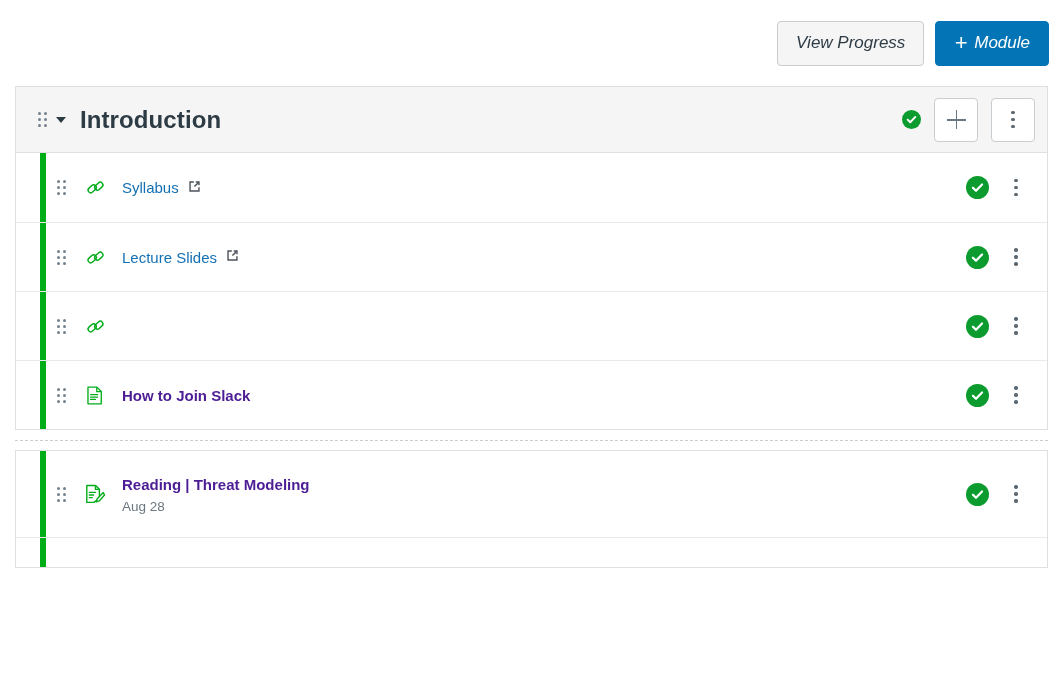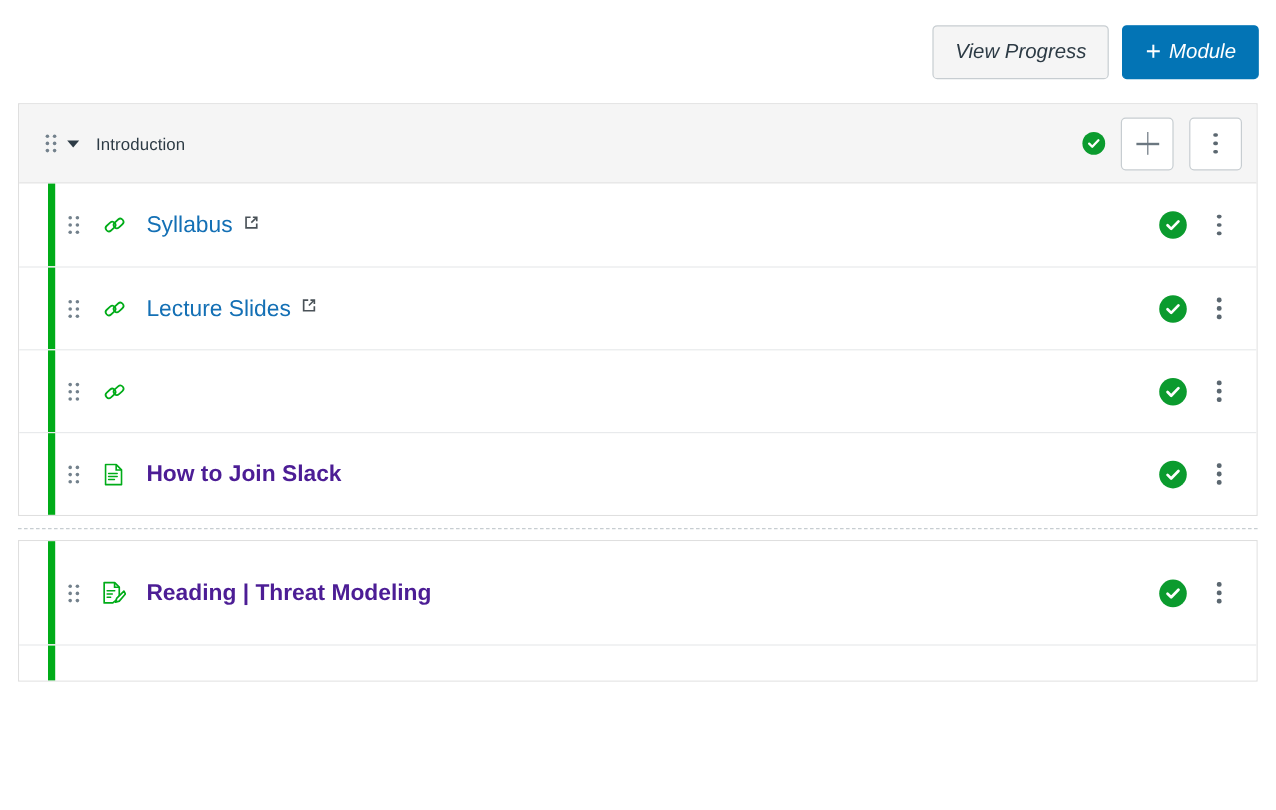--- a/index.html
+++ b/index.html
@@ -45,21 +45,21 @@
     margin: 10px 0 9px 0;
   }
   .module-header {
     background: #f5f5f5;
     height: 66px;
     display: flex; align-items: center;
     padding: 0 12px 0 22px;
     border-bottom: 1px solid #dfdfdf;
   }
   .module-title {
-    font-size: 14px; font-weight: normal; color: #2d3b45;
+    font-size: 24px; font-weight: bold; color: #2d3b45;
     margin-left: 14px; letter-spacing: .1px;
   }
   .spacer { flex: 1; }
 
   
   .drag-handle {
     width: 9px; display: grid;
     grid-template-columns: 3px 3px; gap: 3px 3px;
     cursor: grab; flex: none;
   }
@@ -114,21 +114,21 @@
   }
   .item:first-child { border-top: none; }
   .item::before {
     content: ""; position: absolute; left: 24px; top: 0; bottom: 0;
     width: 6px; background: #00ac18;
   }
   .item .drag-handle { margin-left: 17px; }
 
   .item-icon { width: 22px; margin-left: 18px; flex: none; display: flex; align-items: center; justify-content: center; }
   .item-body { margin-left: 16px; min-width: 0; }
-  .item-title { font-size: 19px; line-height: 21px; }
+  .item-title { font-size: 15px; line-height: 21px; }
   .item-title.link { color: #1470b5; }
   .item-title.plain { color: #4c1d95; font-weight: bold; }
   .item-sub { font-size: 13.5px; color: #6b7780; margin-top: 4px; }
   .ext-icon { margin-left: 9px; vertical-align: -1px; display: inline-block; }
 
   .title-row { display: flex; align-items: center; }
 </style>
 </head>
 <body>
 
@@ -362,20 +362,21 @@
                   <path d="M4.3 11 H8.6"></path>
                   <path d="M4.3 13.7 H7.2"></path>
               </g>
               <path d="M18.3 8.6 L12.2 14.7 L11.3 17.8 L14.4 16.9 L19.5 11 Z" fill="#ffffff" stroke="#00ac18" stroke-width="1.4" stroke-linejoin="round"></path>
             </svg>
           </span>
           <span class="item-body">
             <div class="title-row">
               <span class="item-title plain">Reading | Threat Modeling</span>
             </div>
+            <div class="item-sub">Aug 28</div>
           </span>
           <span class="spacer"></span>
           <span class="check check-lg">
             <svg width="13" height="13" viewBox="0 0 12 12" aria-hidden="true">
               <path d="M1.8 6.2 L4.6 9 L10.2 3.2" fill="none" stroke="#ffffff" stroke-width="2.1" stroke-linecap="round" stroke-linejoin="round"></path>
             </svg>
           </span>
           <span class="kebab-plain">
             <span class="kebab">
                 <i></i>

